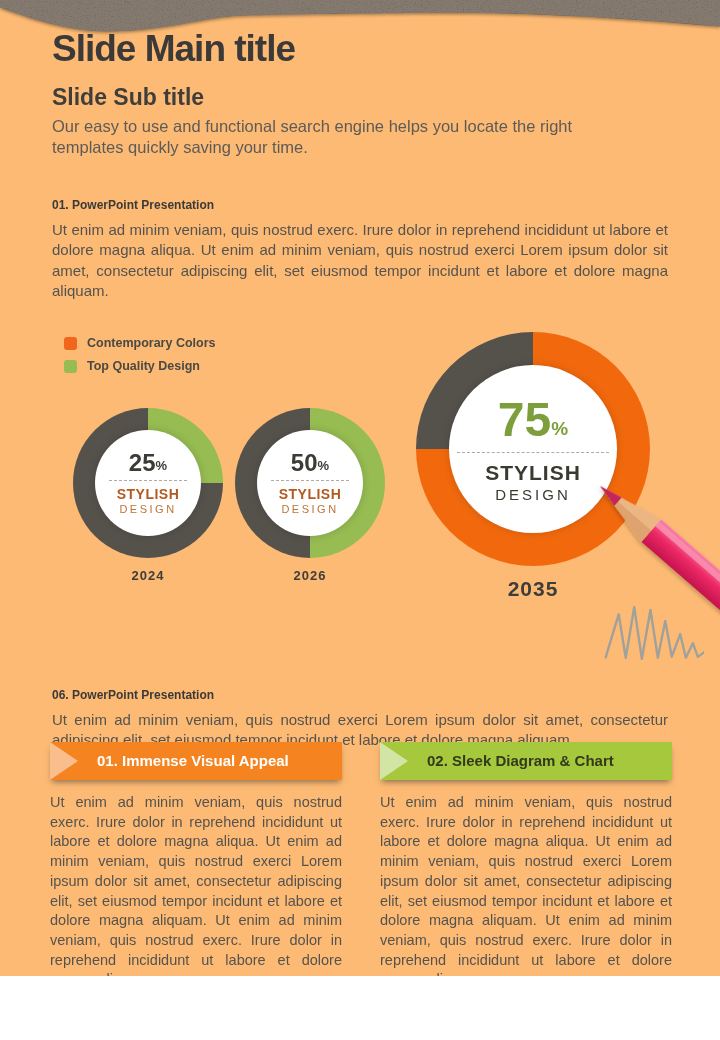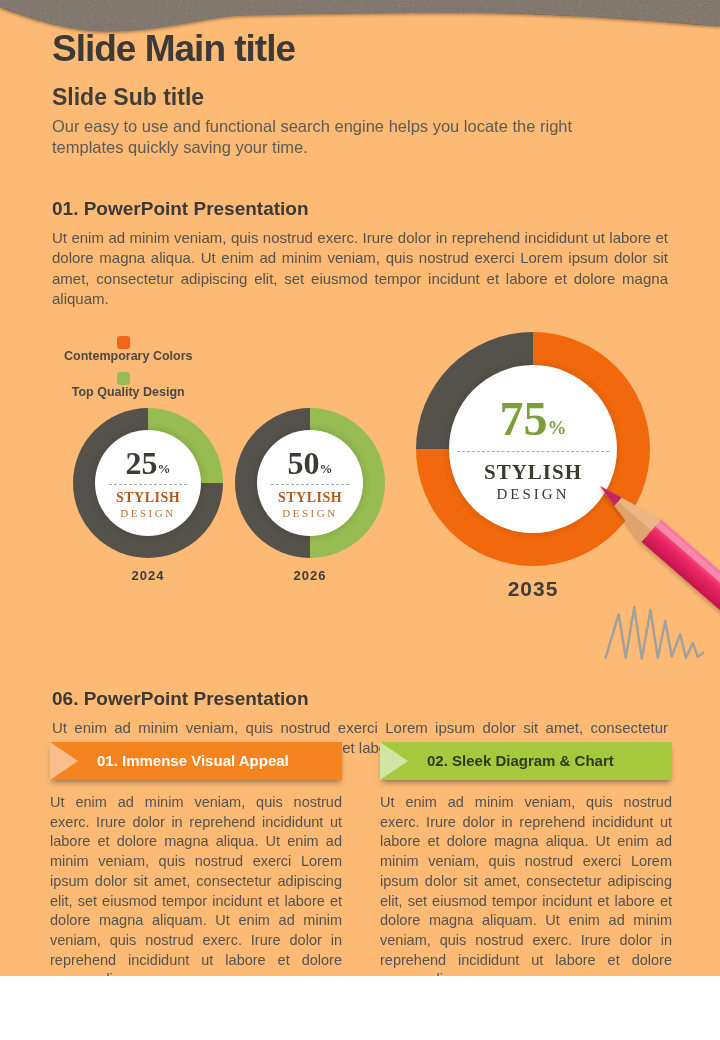--- a/index.html
+++ b/index.html
@@ -20,43 +20,43 @@
   .sub-title {
     position:absolute; left:52px; top:84px;
     font-size:23px; font-weight:bold; color:#403E3B;
   }
   .intro {
     position:absolute; left:52px; top:116px; width:575px;
     font-size:16.5px; line-height:1.28; color:#5D5B57;
   }
   
   .section { position:absolute; left:52px; width:616px; }
-  .section h2 { font-size:19px; font-weight:800; color:#3B3A38; margin-bottom:8px; }
+  .section h2 { font-size:12px; font-weight:800; color:#3B3A38; margin-bottom:8px; }
   .section p { font-size:15px; line-height:1.36; text-align:justify; color:#55534F; }
   #section-1 { top:198px; }
   #section-2 { top:688px; }
   
   .legend { position:absolute; left:64px; top:336px; }
-  .legend-item { display:flex; align-items:center; margin-bottom:9px;flex-direction:column; }
+  .legend-item { display:flex; align-items:flex-end; margin-bottom:9px; }
   .legend-swatch { width:13px; height:13px; border-radius:3px; margin-right:10px; }
   .legend-label { font-size:12.5px; font-weight:bold; color:#4B4944; }
   
   .donut-block { position:absolute; }
-  .donut { position:relative; border-radius:50%; background:#ddd;font-family:Liberation Serif, serif; }
+  .donut { position:relative; border-radius:50%; background:#ddd; }
   .donut-inner {
     position:absolute; background:#fff; border-radius:50%;
     display:flex; flex-direction:column; align-items:center; justify-content:center;
     box-shadow:0 0 9px rgba(0,0,0,.16);
   }
   .donut-small .donut { width:150px; height:150px; }
   .donut-small .donut-inner { inset:22px; }
   .donut-large .donut { width:234px; height:234px; }
   .donut-large .donut-inner { inset:33px; }
   .value-row { display:flex; align-items:flex-end; }
-  .donut-small .value { font-size:32px; font-weight:800; color:#3C3B35; line-height:1; }
+  .donut-small .value { font-size:24px; font-weight:800; color:#3C3B35; line-height:1; }
   .donut-small .pct { font-size:13px; font-weight:800; color:#3C3B35; padding-bottom:2px; }
   .donut-large .value { font-size:48px; font-weight:800; color:#7C9E3B; line-height:1; }
   .donut-large .pct { font-size:19px; font-weight:800; color:#7C9E3B; padding-bottom:4px; }
   .sep { border-top:1px dashed #ADABA3; }
   .donut-small .sep { width:78px; margin:5px 0 5px; }
   .donut-large .sep { width:152px; margin:8px 0 8px; }
   .donut-small .l1 { font-size:14px; font-weight:800; letter-spacing:.5px; color:#B35A1F; }
   .donut-small .l2 { font-size:11px; letter-spacing:2.5px; color:#BE7434; margin-top:1px; }
   .donut-large .l1 { font-size:21px; font-weight:800; letter-spacing:1px; color:#3B3A30; }
   .donut-large .l2 { font-size:15px; letter-spacing:3px; color:#3B3A30; margin-top:1px; }

